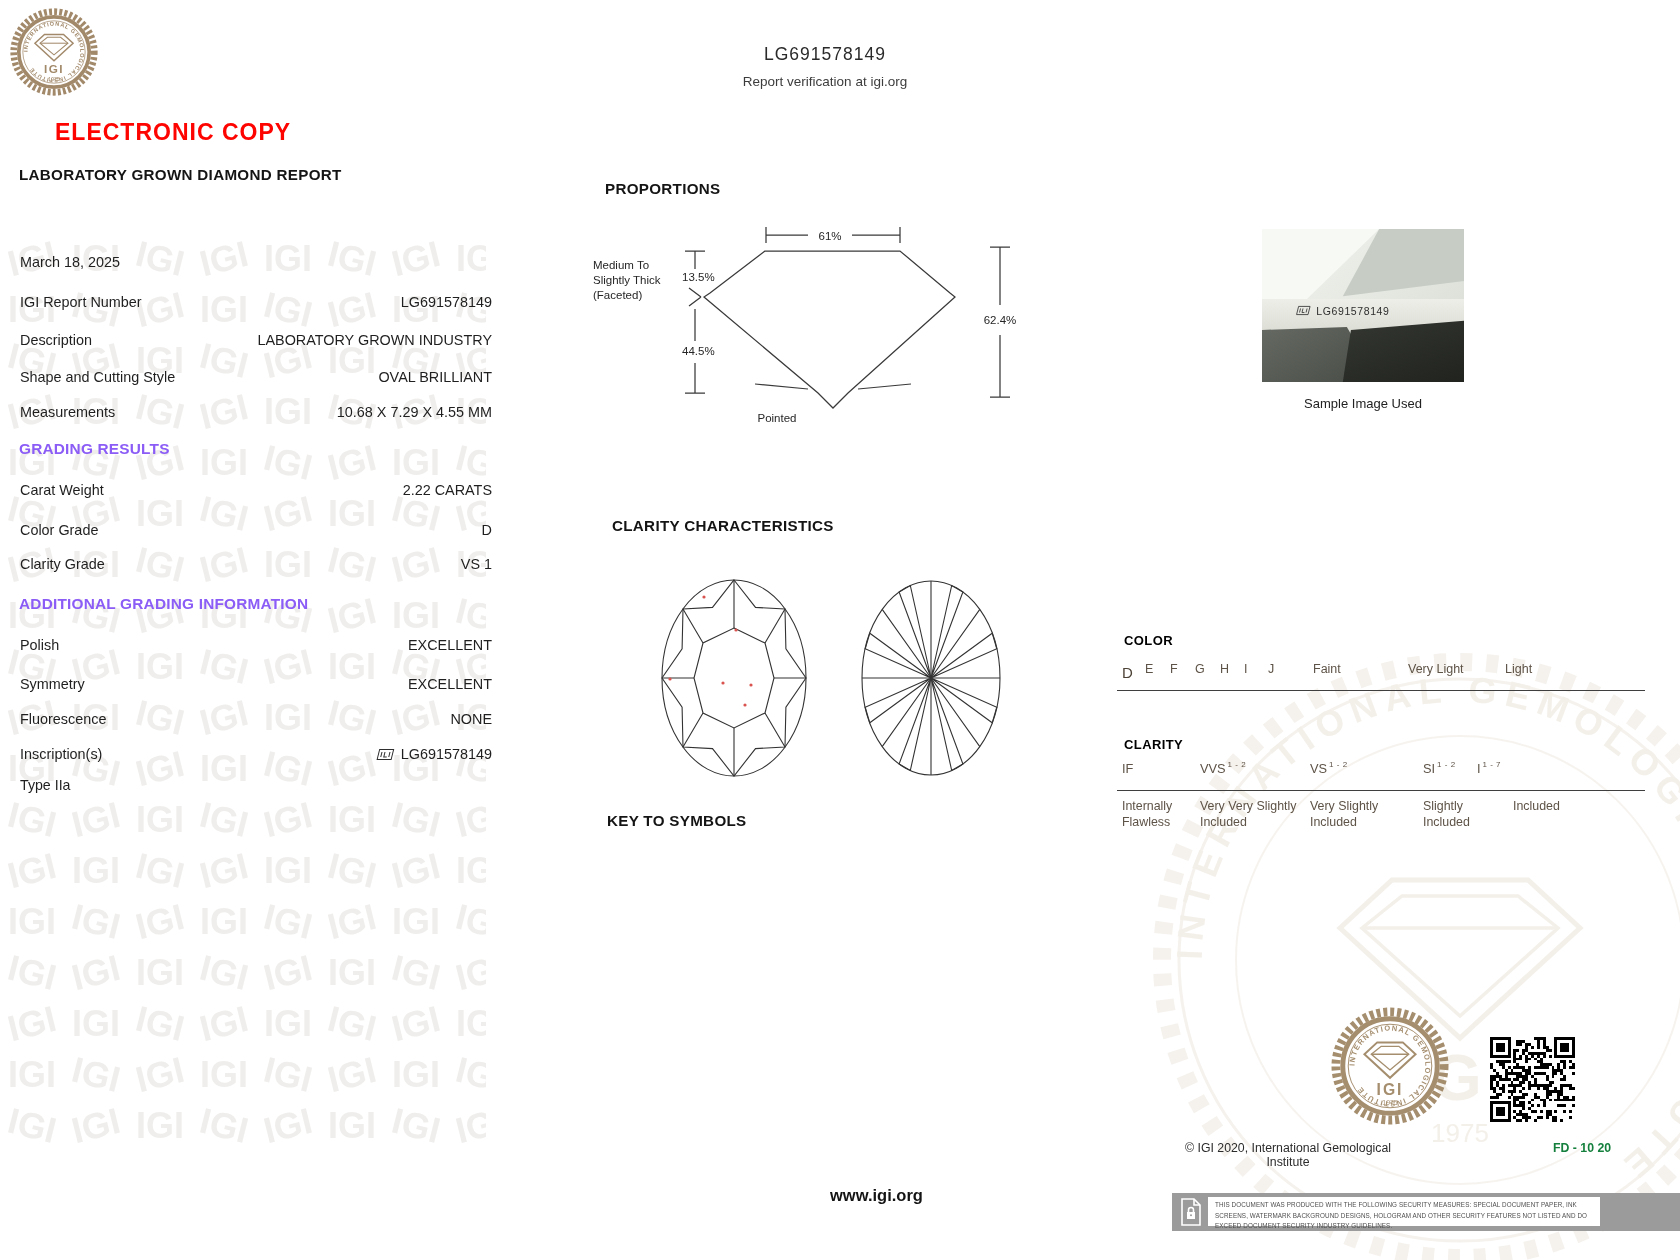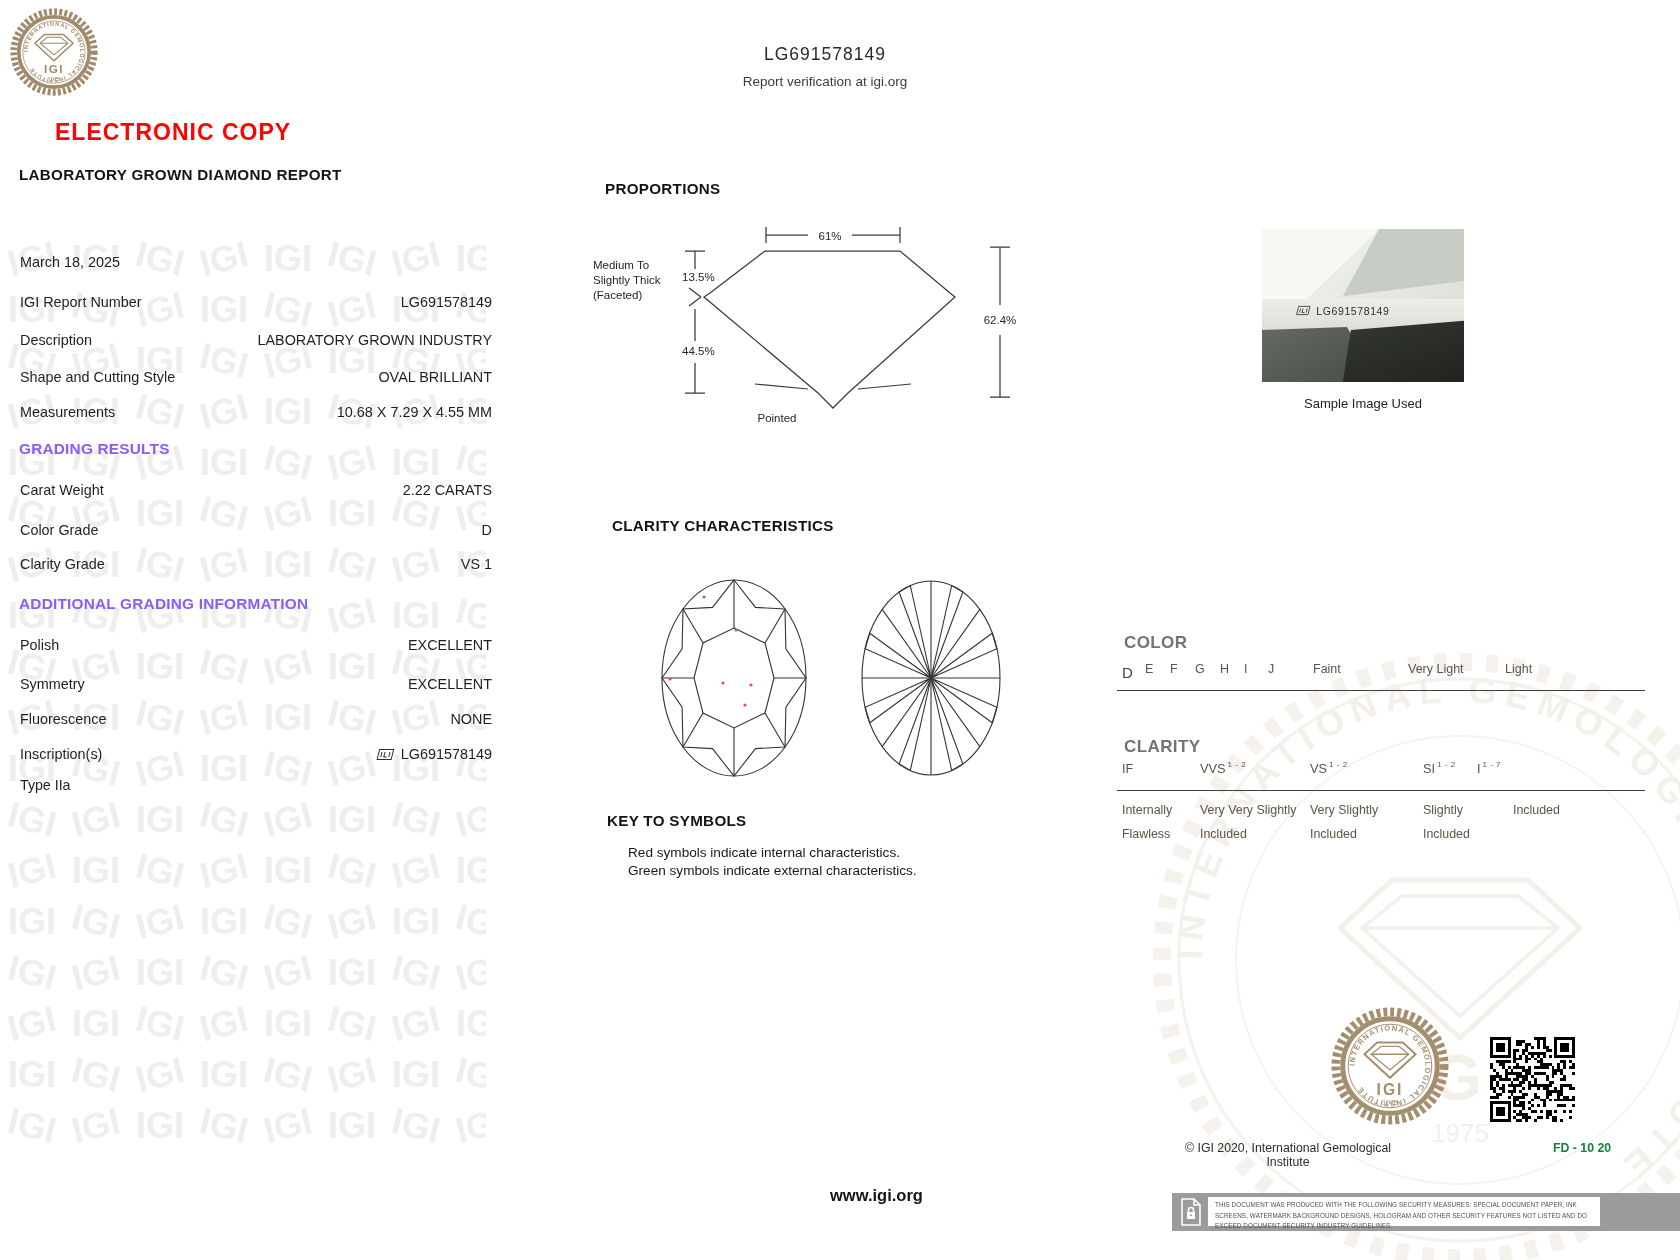--- a/index.html
+++ b/index.html
@@ -51,27 +51,27 @@
   .ph3{left:0;top:0;width:100%;height:100%;
        background:linear-gradient(150deg,#7d817a,#3c403a);clip-path:polygon(0 66%,42% 64%,58% 100%,0 100%);}
   .ph4{left:0;top:0;width:100%;height:100%;
        background:linear-gradient(160deg,#4c5048,#20231e);clip-path:polygon(44% 66%,100% 60%,100% 100%,40% 100%);}
   .ph-insc{position:absolute;left:16%;top:49.5%;font-size:10.5px;color:#2e2e2e;
            letter-spacing:.6px;display:flex;align-items:center;gap:4px;}
   .photo-cap{position:absolute;left:1263px;top:396px;width:200px;text-align:center;
              font-size:13px;color:#222;}
 
   
-  .scale-h{position:absolute;font-size:17px;font-weight:bold;color:#737373;letter-spacing:.4px;}
+  .scale-h{position:absolute;font-size:13px;font-weight:bold;color:#000000;letter-spacing:.4px;}
   .sc{position:absolute;font-size:12.5px;color:#5e5347;}
   .sc-sel{position:absolute;font-size:15px;color:#4c4236;}
   .sc-line{position:absolute;height:0;border-top:1.6px solid #3f3f3f;}
   .cg{position:absolute;font-size:12.8px;color:#5e5347;}
   .cg sup{font-size:8px;vertical-align:6px;letter-spacing:.5px;margin-left:2px;}
-  .cd{position:absolute;font-size:12.4px;color:#5e5347;line-height:24px;}
+  .cd{position:absolute;font-size:12.4px;color:#5e5347;line-height:16px;}
 
   
   .seal-svg text{font-family:"Liberation Sans",sans-serif;}
 
   
   .copyright{position:absolute;left:1170px;top:1141px;width:236px;text-align:center;
              font-size:12.3px;color:#2c2c2c;}
   .formcode{position:absolute;left:1553px;top:1141px;font-size:12.3px;color:#15803d;font-weight:bold;}
   .website{position:absolute;left:830px;top:1186px;font-size:16.5px;font-weight:bold;color:#141414;}
   .secbar{position:absolute;left:1172px;top:1193px;width:508px;height:38px;background:#9b9b9b;}
@@ -271,24 +271,20 @@
     </g>
 
     <g transform="translate(281,108)" stroke="#333" fill="none" stroke-width="1.1">
       <ellipse rx="69" ry="97"></ellipse>
       <path d="M0 0L0 -97M0 0L48.8 -68.6M0 0L69 0M0 0L48.8 68.6M0 0L0 97M0 0L-48.8 68.6M0 0L-69 0M0 0L-48.8 -68.6"></path>
       <path d="M0 0L65.8 -29.2L61.2 -44.8Z M0 0L31.9 -86L20.7 -92.5Z M0 0L65.8 29.2L61.2 44.8Z M0 0L31.9 86L20.7 92.5Z M0 0L-65.8 -29.2L-61.2 -44.8Z M0 0L-31.9 -86L-20.7 -92.5Z M0 0L-65.8 29.2L-61.2 44.8Z M0 0L-31.9 86L-20.7 92.5Z"></path>
     </g>
   </svg>
 
   <div class="mid-h" style="left:607px;top:812px">KEY TO SYMBOLS</div>
-  <div class="key-lines">
-    <div>Red symbols indicate internal characteristics.</div>
-    <div>Green symbols indicate external characteristics.</div>
-  </div>
 
   <div class="photo">
     <div class="ph ph1"></div>
     <div class="ph ph2"></div>
     <div class="ph phg"></div>
     <div class="ph ph3"></div>
     <div class="ph ph4"></div>
     <div class="ph-insc">
       <svg width="18" height="11" viewBox="0 0 22 13">
         <g transform="skewX(-14)" stroke="#3a3a3a" fill="none" stroke-width="1">

